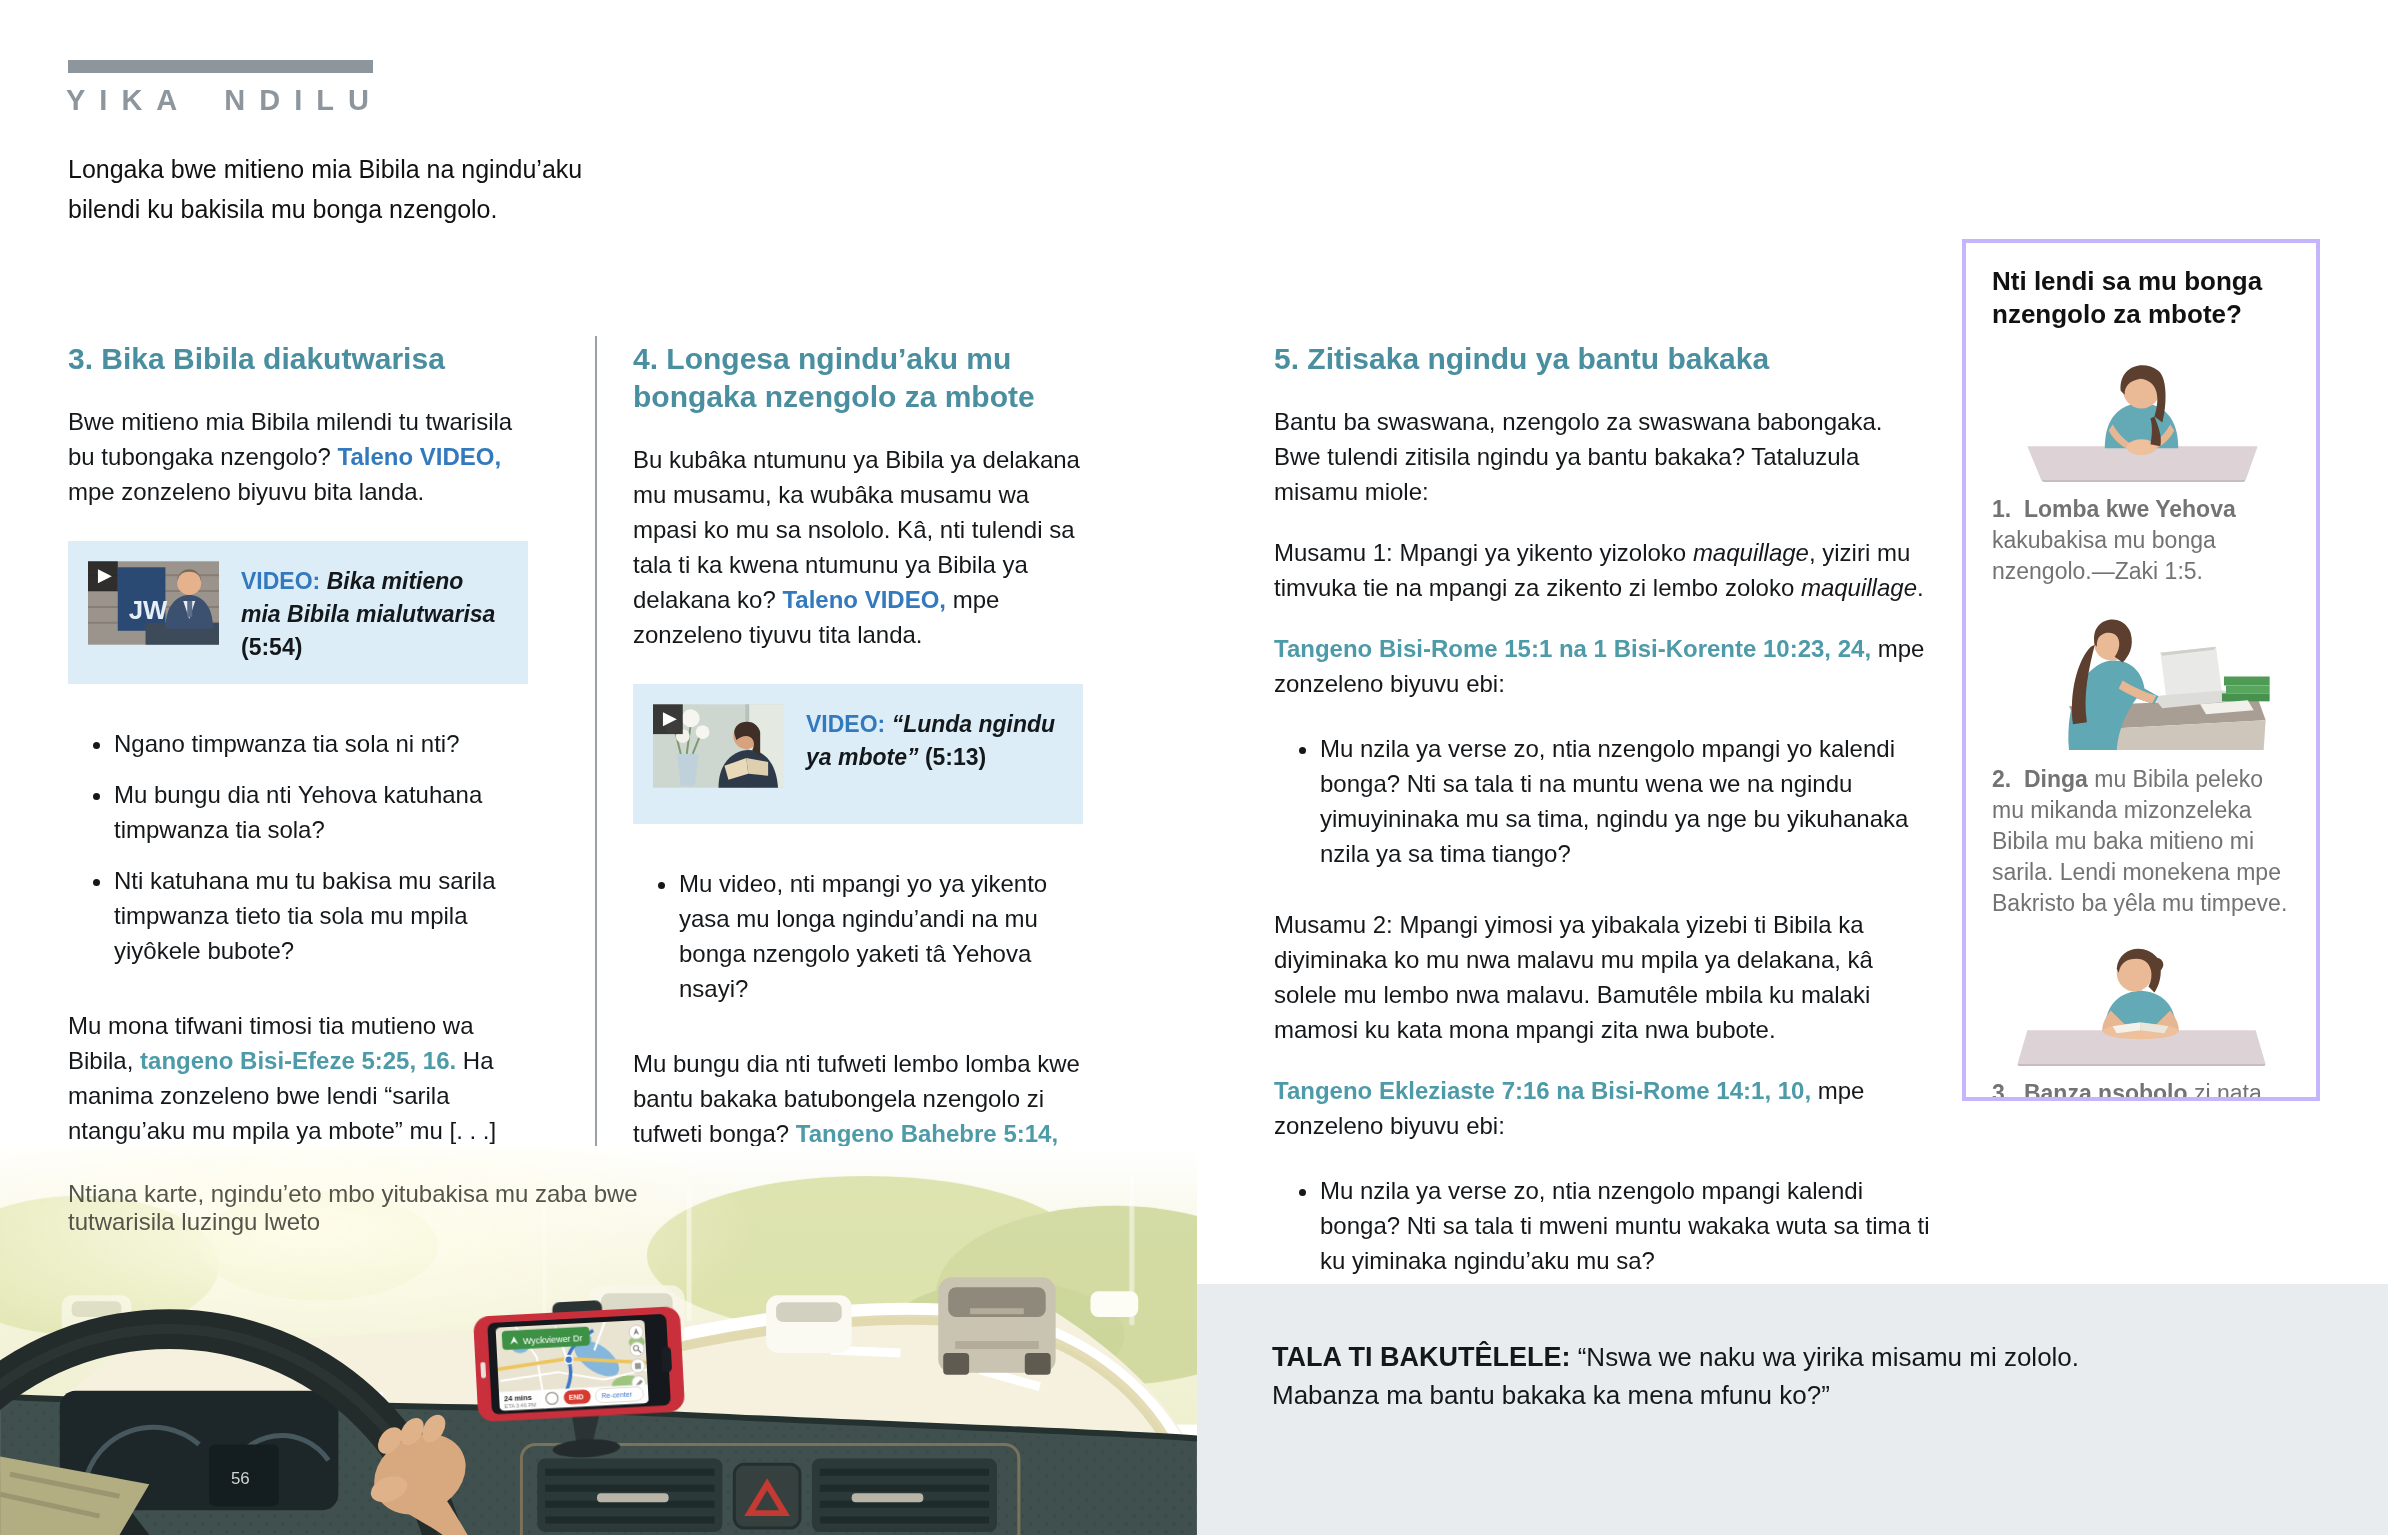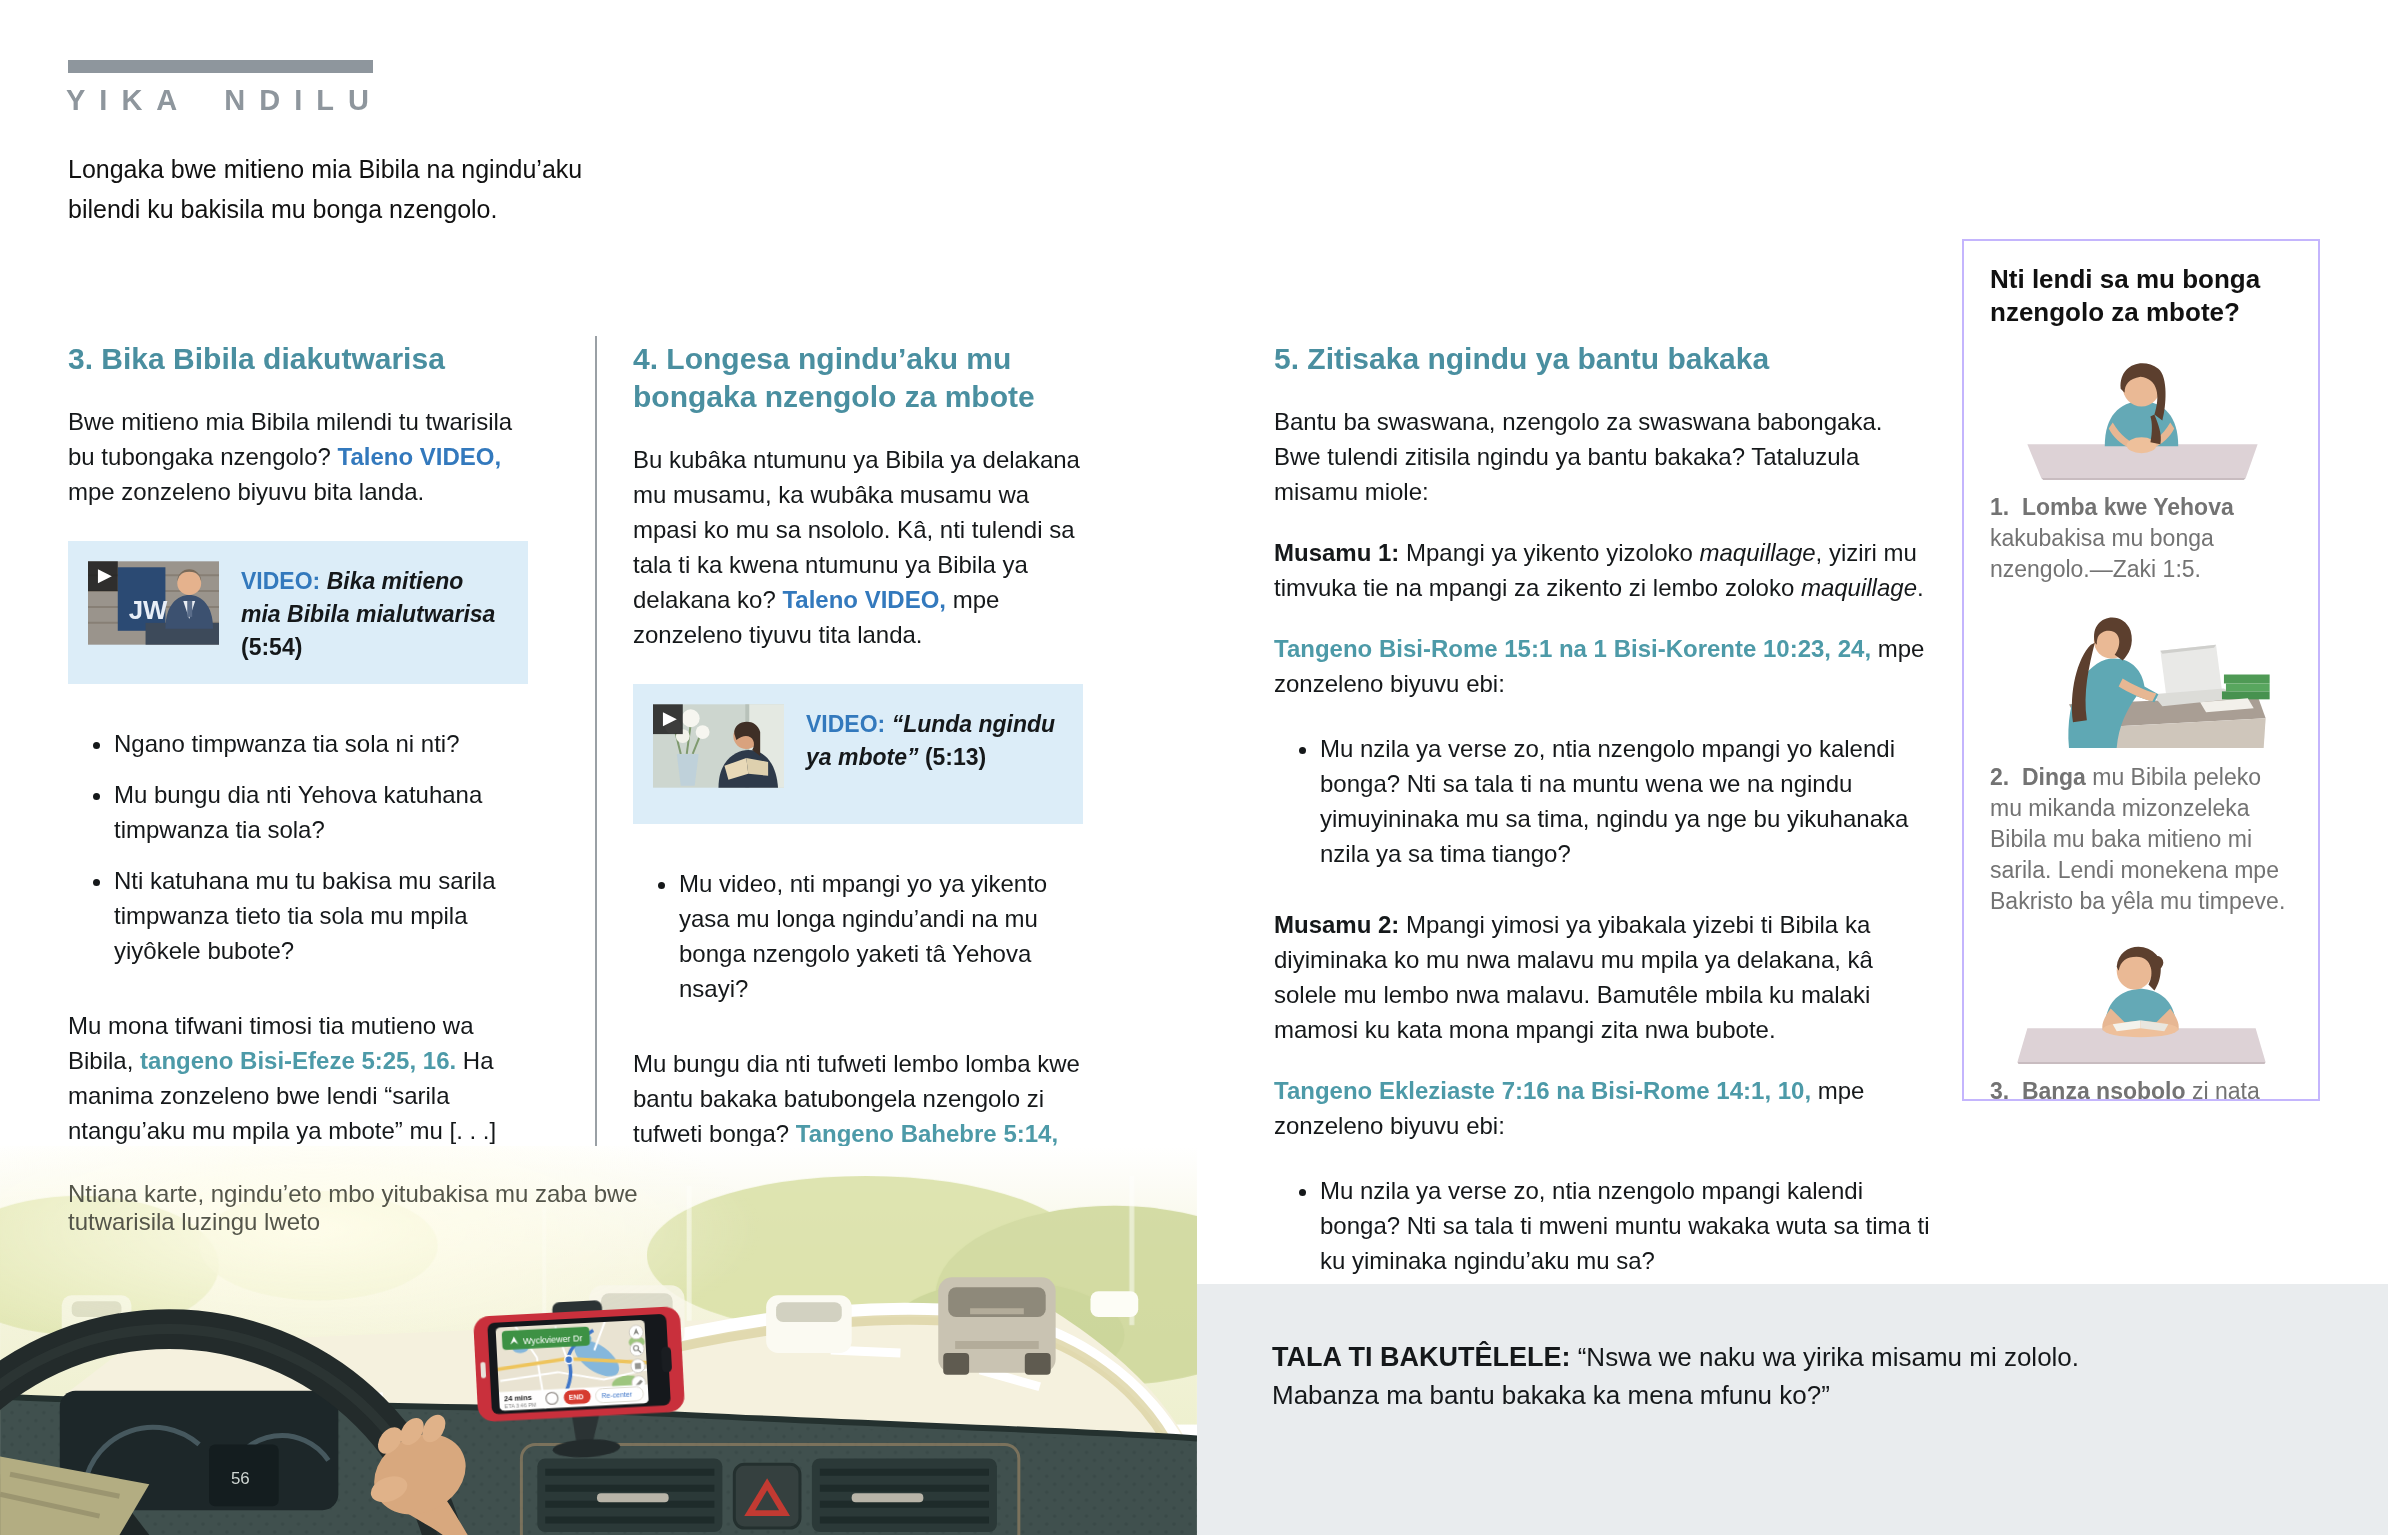--- a/index.html
+++ b/index.html
@@ -17,36 +17,36 @@
   .col1{left:68px;width:460px;}
   .col2{left:633px;width:450px;}
   .col3{left:1274px;width:657px;}
   .col-divider{position:absolute;left:595px;top:336px;width:2px;height:812px;background:#9aa0a5;}
 
   h2.sec{margin:0 0 26px 0;font-size:30px;line-height:38px;font-weight:bold;color:#4a8fa0;}
   .col p{margin:0 0 26px 0;font-size:24px;line-height:35px;}
   .lnk-blue{color:#3379bd;font-weight:bold;cursor:pointer;}
   .lnk-teal{color:#4d9aa8;font-weight:bold;cursor:pointer;}
   .it{font-style:italic;}
-  .b{font-weight:bold;}
+  .b{font-weight:normal;}
 
   ul.dots{margin:36px 0 40px 0;padding-left:46px;}
   ul.dots li{margin-bottom:16px;font-size:24px;line-height:35px;}
 
   .video-box{display:flex;gap:22px;align-items:flex-start;background:#dcedf8;
              padding:20px 20px;margin:32px 0 42px 0;cursor:pointer;}
   .thumb{position:relative;width:131px;height:100px;flex-shrink:0;overflow:hidden;}
   .vtext{font-size:23px;line-height:33px;padding-top:4px;}
   .vlabel{color:#3379bd;font-weight:bold;}
   .vtitle{font-weight:bold;font-style:italic;}
   .vdur{font-weight:bold;}
 
   
   .sidebar{position:absolute;left:1962px;top:239px;width:358px;height:862px;
-           border:2px solid #c4b5fd;background:#fff;box-sizing:border-box;
+           border:4px solid #c4b5fd;background:#fff;box-sizing:border-box;
            padding:22px 26px;overflow:hidden;}
   .sb-title{font-size:26px;line-height:33px;font-weight:bold;margin:0 0 4px 0;color:#111;}
   .sb-fig{display:block;margin:16px auto 12px auto;}
   .sb-text{font-size:23px;line-height:31px;margin:0;color:#737373;}
   .sb-label{font-weight:bold;white-space:pre-wrap;}
 
   
   .illus{position:absolute;left:0;top:1146px;width:1197px;height:389px;}
   .caption{position:absolute;left:68px;top:1180px;width:587px;font-size:24px;line-height:28px;color:#54554a;}
 

